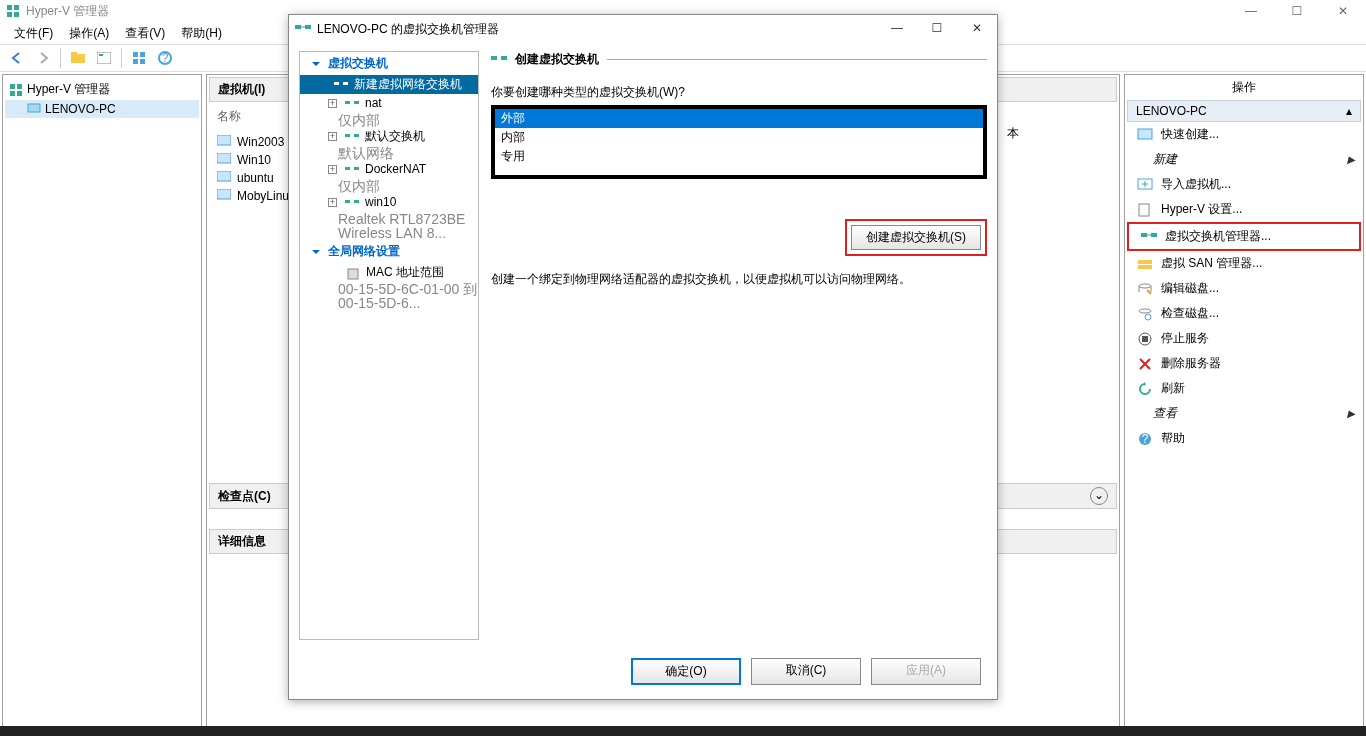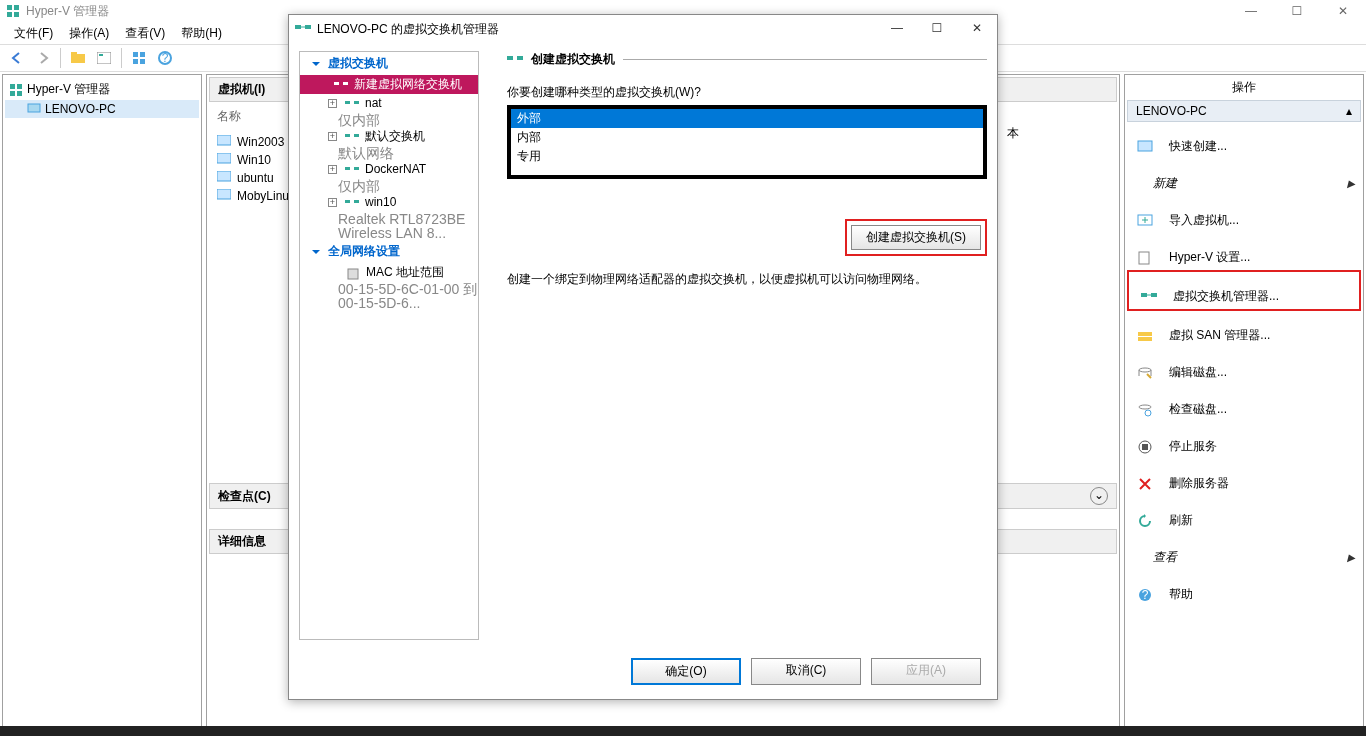--- a/index.html
+++ b/index.html
@@ -38,42 +38,42 @@
 .checkpoint-area { margin-top: 270px; }
 .checkpoint-header { background: #f0f0f0; border: 1px solid #ccc; padding: 3px 8px; margin: 2px; display: flex; align-items: center; }
 .checkpoint-header .chev { margin-left: auto; width: 18px; height: 18px; border: 1px solid #888; border-radius: 50%; text-align: center; line-height: 15px; }
 .detail-header { background: #f0f0f0; border: 1px solid #ccc; padding: 3px 8px; margin: 2px; margin-top: 20px; }
 
 
 .right-pane { width: 240px; border: 1px solid #a0a0a0; margin: 2px; background: #fff; display: flex; flex-direction: column; text-align: center; }
 .right-title { padding: 4px 8px; background: #fff; font-weight: normal; }
 .right-sub { background: #e8eef5; border: 1px solid #c8d2dc; padding: 3px 8px; margin: 0 2px; display: flex; align-items: center; }
 .right-sub .arr { margin-left: auto; }
-.action-item { padding: 16px 8px 4px 12px; display: flex; align-items: center; gap: 16px; cursor: default; }
+.action-item { padding: 4px 8px 4px 12px; display: flex; align-items: center; gap: 8px; cursor: default; }
 .action-item.indent { padding-left: 28px; font-style: italic; }
 .action-item .arr { margin-left: auto; color: #333; font-size: 10px; }
 .action-item.hl { border: 2px solid #e02020; margin: 0 2px; }
 .ri { width: 16px; height: 16px; display: inline-flex; align-items: center; justify-content: center; }
 
 
 .dialog { position: absolute; left: 288px; top: 14px; width: 710px; height: 686px; background: #fff; border: 1px solid #888; box-shadow: 0 2px 10px rgba(0,0,0,0.3); display: flex; flex-direction: column; }
 .dlg-title { height: 28px; display: flex; align-items: center; padding-left: 6px; }
 .dlg-title .win-controls { margin-left: auto; display: flex; }
 .dlg-title .win-controls > div { width: 40px; height: 28px; text-align: center; line-height: 26px; color: #333; }
 .dlg-body { flex: 1; display: flex; padding: 8px 10px; gap: 12px; }
 .dlg-left { width: 180px; border: 1px solid #bbb; background: #fff; padding: 0 0; overflow: hidden; }
 .dlg-group { color: #0066cc; font-weight: bold; padding: 3px 10px; display: flex; align-items: center; gap: 6px; }
 .dlg-node { padding: 2px 0 2px 28px; display: flex; align-items: center; gap: 6px; line-height: 15px; }
-.dlg-node.sel { background: #be185d; color: #fff; padding-left: 16px; }
+.dlg-node.sel { background: #0369a1; color: #fff; padding-left: 16px; }
 .dlg-node.sel .sw-icon svg rect { fill: #fff; }
 .dlg-sub { color: #888; font-size: 14px; padding-left: 38px; line-height: 14px; }
 .expand-box { width: 9px; height: 9px; border: 1px solid #888; text-align: center; line-height: 7px; font-size: 9px; color: #555; margin-right: 2px; }
 .sw-icon { width: 14px; height: 10px; }
 
-.dlg-right { flex: 1; display: flex; flex-direction: column; margin-left: 16px; }
+.dlg-right { flex: 1; display: flex; flex-direction: column; }
 .dlg-sect-title { display: flex; align-items: center; gap: 8px; font-weight: bold; margin-bottom: 10px; }
 .dlg-sect-title .line { flex: 1; height: 1px; background: #aaa; }
 .prompt { margin: 6px 0 4px; }
 .type-list { border: 4px solid #000000; height: 74px; background: #fff; }
 .type-list .opt { padding: 1px 6px; }
 .type-list .opt.sel { background: #0078d7; color: #fff; }
 .create-btn-row { display: flex; justify-content: flex-end; margin-top: 40px; }
 .create-btn-wrap { border: 2px solid #e02020; padding: 4px; }
 .dlg-btn { min-width: 110px; padding: 3px 14px; border: 1px solid #888; background: linear-gradient(#fff,#e5e5e5); text-align: center; }
 .desc { margin-top: 14px; line-height: 18px; }

